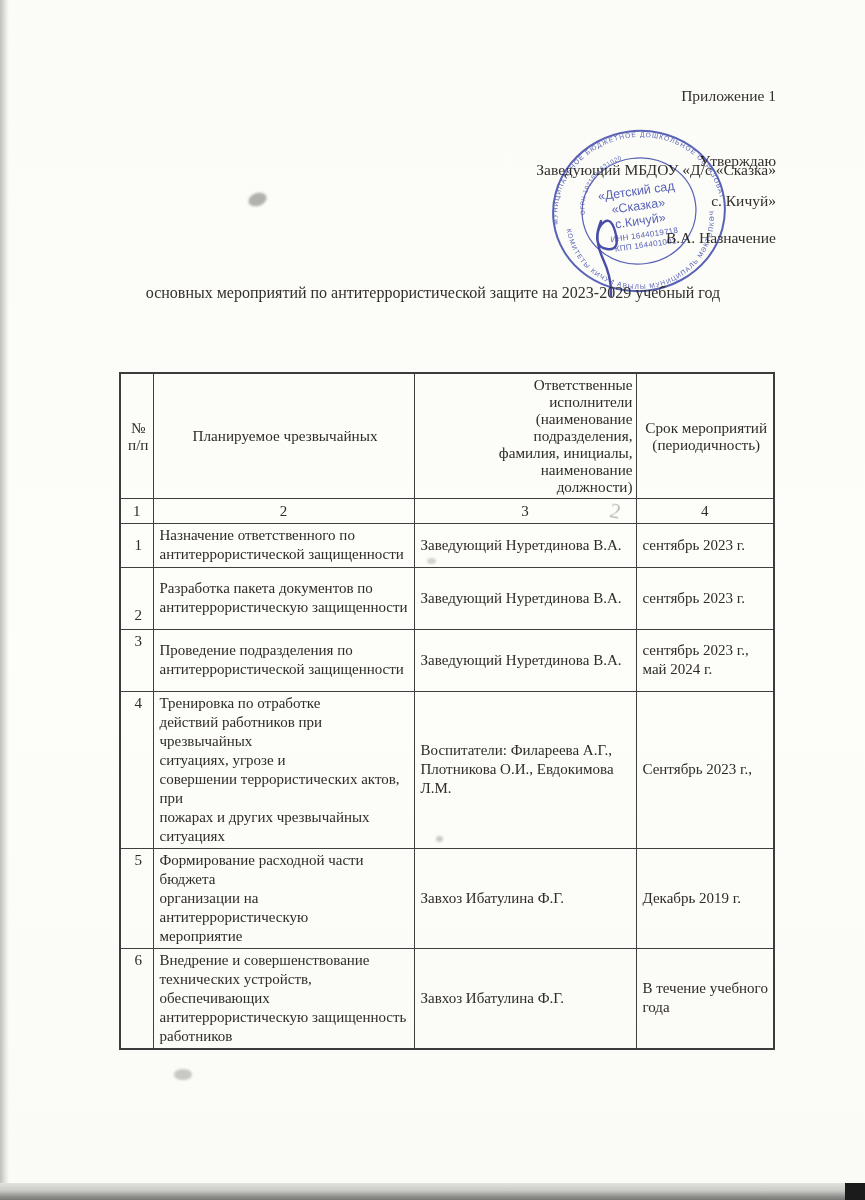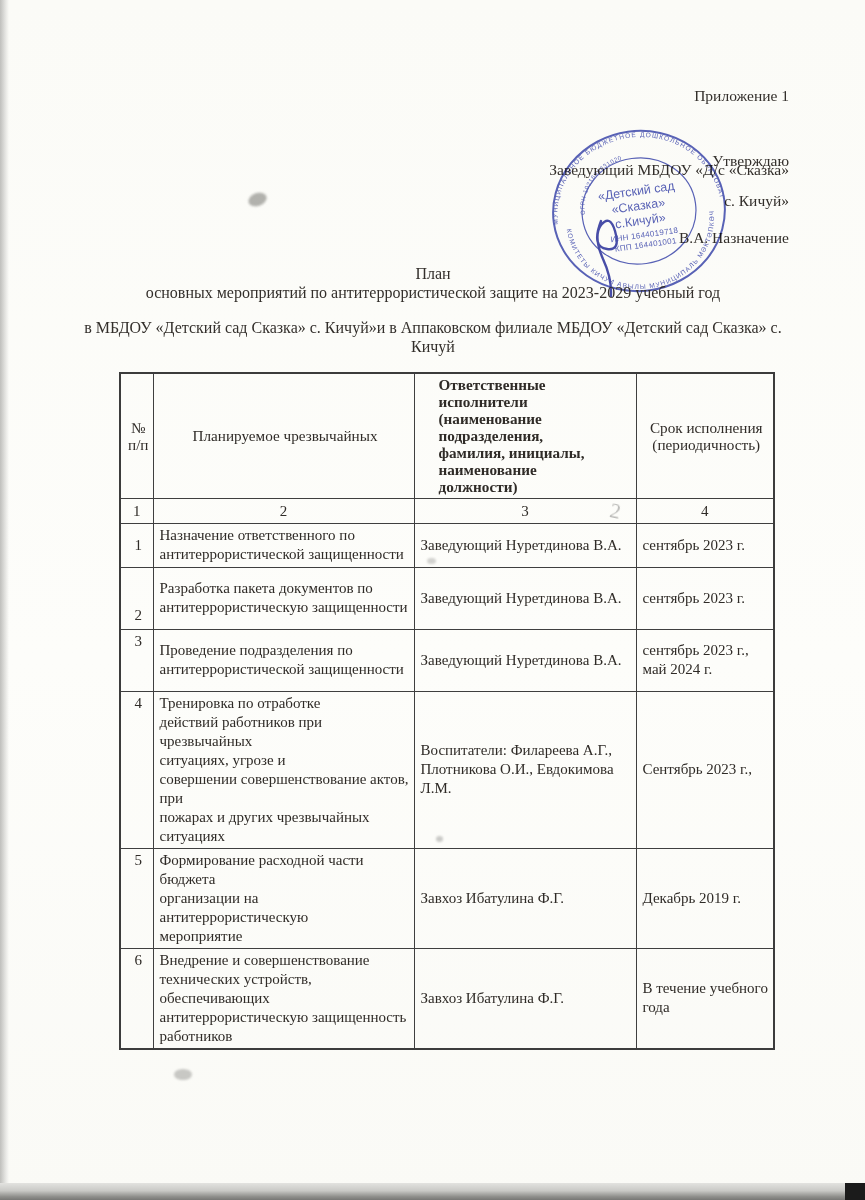--- a/index.html
+++ b/index.html
@@ -20,21 +20,21 @@
     background:linear-gradient(#e3e3e0 0%,#c9c9c6 45%,#8f8f8c 80%,#777775 100%);}
   .corner-black{position:absolute;left:845px;top:1183px;width:20px;height:17px;background:#1b1b1b;}
   .smudge{position:absolute;border-radius:50%;filter:blur(1px);}
   .smudge.s1{left:248px;top:193px;width:19px;height:13px;background:rgba(116,116,112,.55);transform:rotate(-20deg);}
   .smudge.s2{left:174px;top:1069px;width:18px;height:11px;background:rgba(150,150,146,.5);}
   .smudge.s4{left:427px;top:558px;width:9px;height:6px;background:rgba(140,140,138,.38);}
   .smudge.s5{left:436px;top:836px;width:7px;height:6px;background:rgba(128,128,126,.4);}
   .ghost-digit{position:absolute;left:610px;top:499px;font-size:21px;
     color:rgba(140,140,138,.6);transform:rotate(12deg);filter:blur(.4px);}
   
-  .corner-line{position:absolute;right:76px;text-align:center;font-size:15.5px;white-space:nowrap;}
+  .corner-line{position:absolute;right:89px;text-align:center;font-size:15.5px;white-space:nowrap;}
   .l1{top:87px;}
   .l2{top:123px;margin-top:29px;}
   .l3{top:161px;}
   .l4{top:192px;}
   .l5{top:229px;}
   
   .stamp{position:absolute;left:549px;top:125px;mix-blend-mode:multiply;opacity:.92;}
   .stamp text{font-family:"Liberation Sans","DejaVu Sans",sans-serif;fill:#4b55b5;}
   .stamp .ring{font-size:6.6px;letter-spacing:1.1px;}
   .stamp .ring2{font-size:6px;letter-spacing:.6px;}
@@ -56,21 +56,21 @@
   table.plan col.c3{width:222px;}
   table.plan col.c4{width:138px;}
   table.plan th,table.plan td{
     border:1px solid #3f3f3f;font-weight:normal;
     white-space:pre-line;padding:2px 3px 2px 6px;vertical-align:middle;
   }
   table.plan{border:2px solid #3c3c3c;}
   tr.hdr{height:125px;}
   tr.hdr th{font-size:15.2px;line-height:17px;}
   tr.hdr .h1,tr.hdr .h2,tr.hdr .h4{text-align:center;}
-  tr.hdr .h3{text-align:left;vertical-align:middle;padding-left:24px;font-weight:bold;}
+  tr.hdr .h3{text-align:right;vertical-align:middle;padding-left:24px;}
   tr.nums{height:25px;}
   tr.nums td{text-align:center;padding:0;line-height:22px;}
   td.num{text-align:center;padding:2px 1px;}
   td.num.top{vertical-align:top;}
   td.num.bot{vertical-align:bottom;padding-bottom:4px;}
   td.resp{padding-left:8px;}
   td.dl{padding-left:8px;margin-top:8px;}
   tr.r1{height:44px;}
   tr.r2{height:62px;}
   tr.r3{height:62px;}
@@ -103,45 +103,42 @@
       <text class="ring2"><textPath href="#arcInner">ОГРН 1021601631020</textPath></text>
       <text class="c1" x="90" y="70" text-anchor="middle">«Детский сад</text>
       <text class="c1" x="90" y="85" text-anchor="middle">«Сказка»</text>
       <text class="c1" x="90" y="100" text-anchor="middle">с.Кичуй»</text>
       <text class="c2" x="92" y="113" text-anchor="middle">ИНН 1644019718</text>
       <text class="c2" x="92" y="123" text-anchor="middle">КПП 164401001</text>
     </g>
     <path d="M 52,96 q -10,26 6,28 q 14,2 8,-18 q -5,-17 -14,-6 q -8,11 2,34 q 12,26 6,48 q -4,16 -12,10 q -7,-6 3,-15" fill="none" stroke="#2e35a0" stroke-width="2.4" stroke-linecap="round" opacity="0.95"></path>
   </svg>
 
-  <div class="title t1">План</div>
   <div class="title t2">основных мероприятий по антитеррористической защите на 2023-2029 учебный год</div>
-  <div class="title t3">в  МБДОУ «Детский сад Сказка» с. Кичуй»и в Аппаковском филиале МБДОУ «Детский сад Сказка» с.
-Кичуй</div>
 
   <table class="plan">
     <colgroup>
         <col class="c1">
         <col class="c2">
         <col class="c3">
         <col class="c4">
       </colgroup>
     <tbody>
         <tr class="hdr">
       <th class="h1">№
 п/п</th>
       <th class="h2">Планируемое чрезвычайных</th>
       <th class="h3">Ответственные
 исполнители
 (наименование
 подразделения,
 фамилия, инициалы,
 наименование
 должности)</th>
-      <th class="h4">Срок исполнения
+      <th class="h4">Срок мероприятий
 (периодичность)</th>
     </tr>
     <tr class="nums">
       <td>1</td>
       <td>2</td>
       <td>3</td>
       <td>4</td>
     </tr>
     <tr class="r1">
       <td class="num">1</td>
@@ -163,21 +160,21 @@
 антитеррористической защищенности</td>
       <td class="resp">Заведующий Нуретдинова В.А.</td>
       <td class="dl">сентябрь 2023 г.,
 май 2024 г.</td>
     </tr>
     <tr class="r4">
       <td class="num top">4</td>
       <td>Тренировка по отработке
 действий работников при чрезвычайных
 ситуациях, угрозе и
-совершении совершенствование актов,
+совершении террористических актов,
 при
 пожарах и других чрезвычайных
 ситуациях</td>
       <td class="resp">Воспитатели: Филареева А.Г.,
 Плотникова О.И., Евдокимова
 Л.М.</td>
       <td class="dl">Сентябрь 2023 г.,</td>
     </tr>
     <tr class="r5">
       <td class="num top">5</td>

